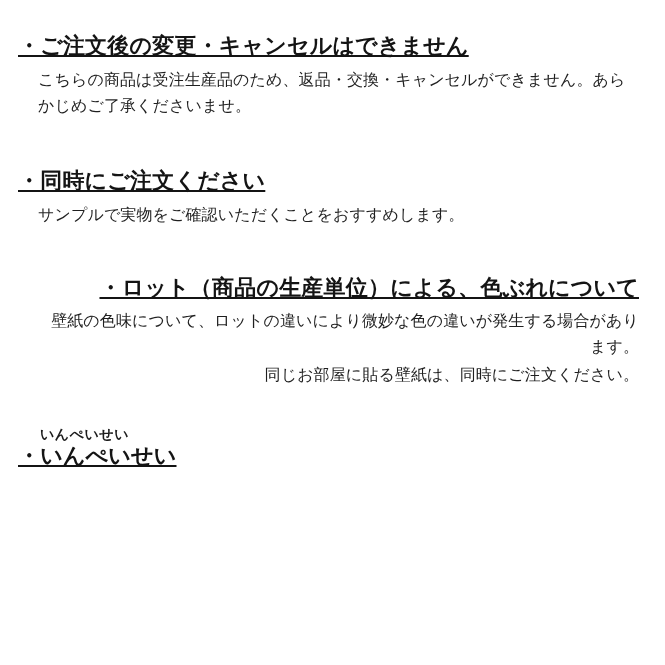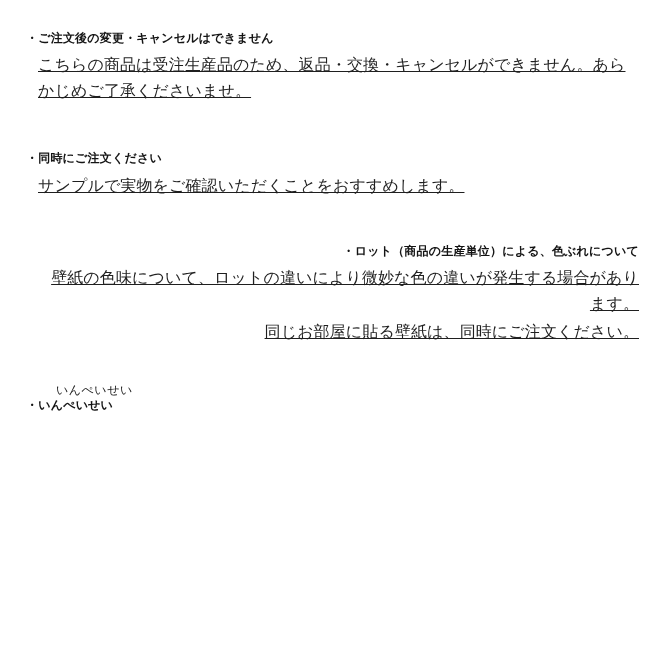--- a/index.html
+++ b/index.html
@@ -26,44 +26,45 @@
     margin-bottom: 26px;
   }
   .section:last-child {
     margin-bottom: 0;
   }
   .heading-wrap {
     position: relative;
   }
   .ruby {
     position: absolute;
-    left: 38px;
+    left: 22px;
     top: -13px;
-    font-size: 12px;
+    font-size: 14px;
     letter-spacing: 0.5px;
     color: #1b1b1b;
     line-height: 1;
     white-space: nowrap;
+    font-weight: bold;
   }
   .heading {
-    font-size: 12px;
+    font-size: 22px;
     font-weight: bold;
     line-height: 1.45;
     letter-spacing: 0.2px;
     color: #141414;
-    margin: 0 0 5px 8px;
+    margin: 0 0 5px 0;
     text-indent: 0;
+    text-decoration: underline;
   }
   .body-text {
     font-size: 16px;
     line-height: 1.62;
     letter-spacing: 0.1px;
     color: #1f1f1f;
     margin: 0 0 0 20px;
-    text-decoration: underline;
   }
   .body-text + .body-text {
     margin-top: 2px;
   }
   .sec-1 { margin-bottom: 46px; }
   .sec-2 { margin-bottom: 44px; }
   .sec-3 { margin-bottom: 52px; text-align: right; }
 </style>
 </head>
 <body>

